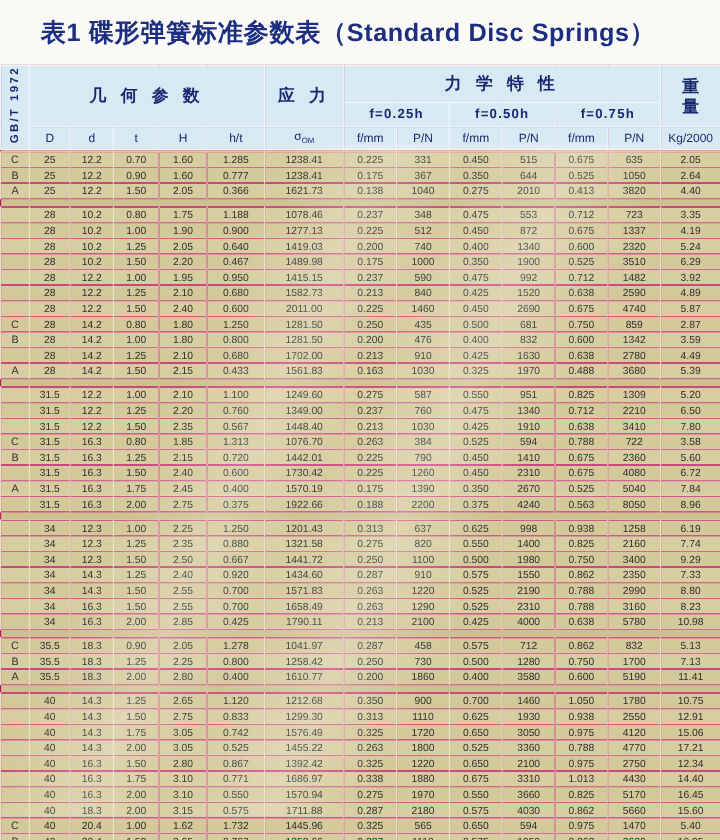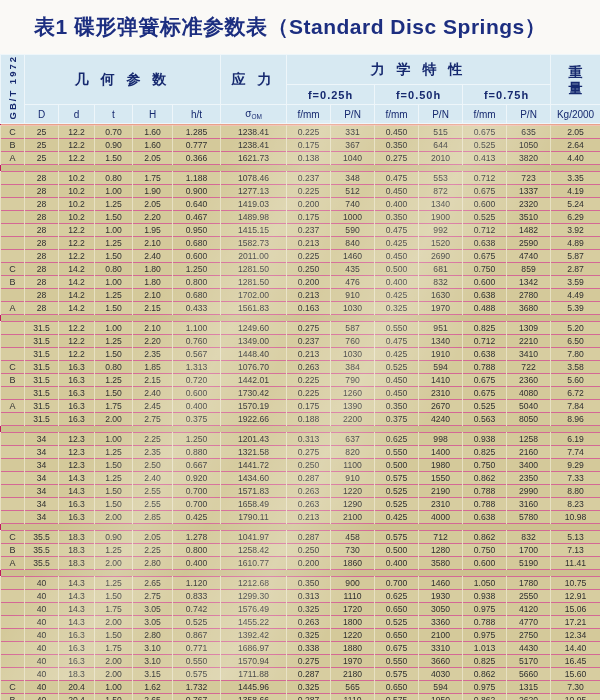--- a/index.html
+++ b/index.html
@@ -798,22 +798,22 @@
           <td>20.4</td>
           <td>1.00</td>
           <td>1.62</td>
           <td>1.732</td>
           <td>1445.96</td>
           <td>0.325</td>
           <td>565</td>
           <td>0.650</td>
           <td>594</td>
           <td>0.975</td>
-          <td>1315</td>
-          <td>7.30</td>
+          <td>1470</td>
+          <td>5.40</td>
         </tr>
         <tr>
           <td class="lbl">B</td>
           <td>40</td>
           <td>20.4</td>
           <td>1.50</td>
           <td>2.65</td>
           <td>0.767</td>
           <td>1358.66</td>
           <td>0.287</td>

